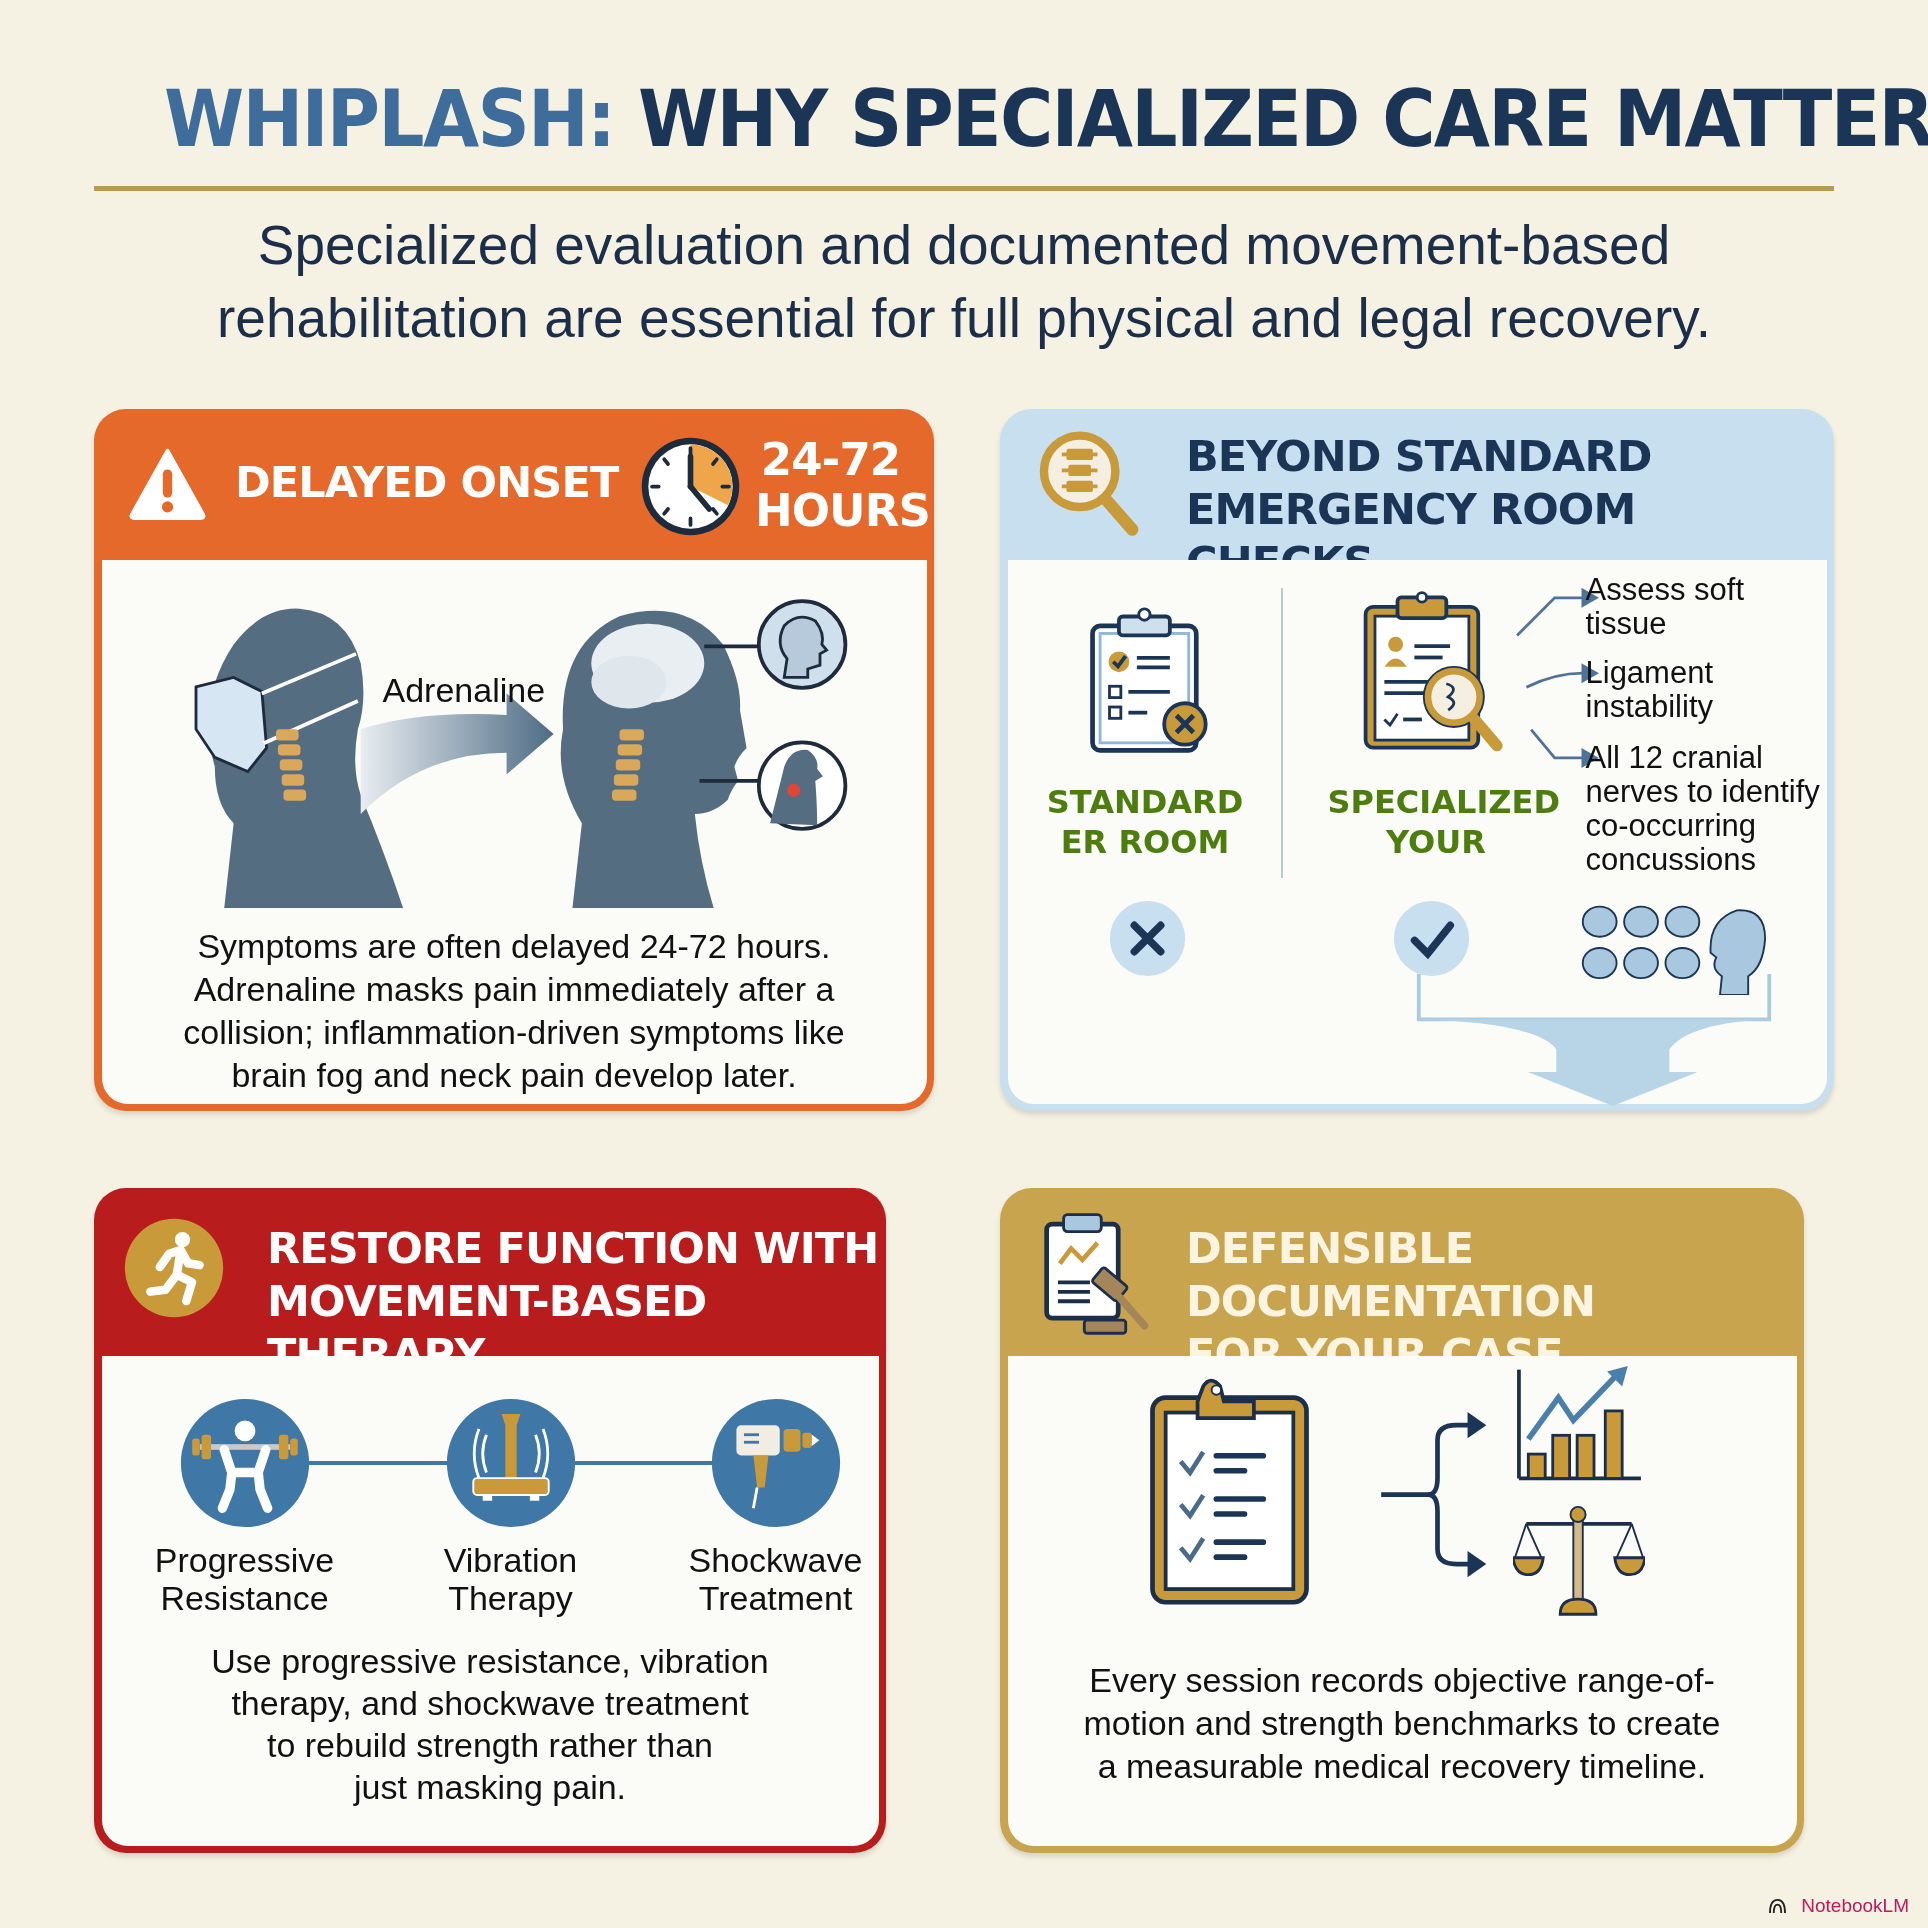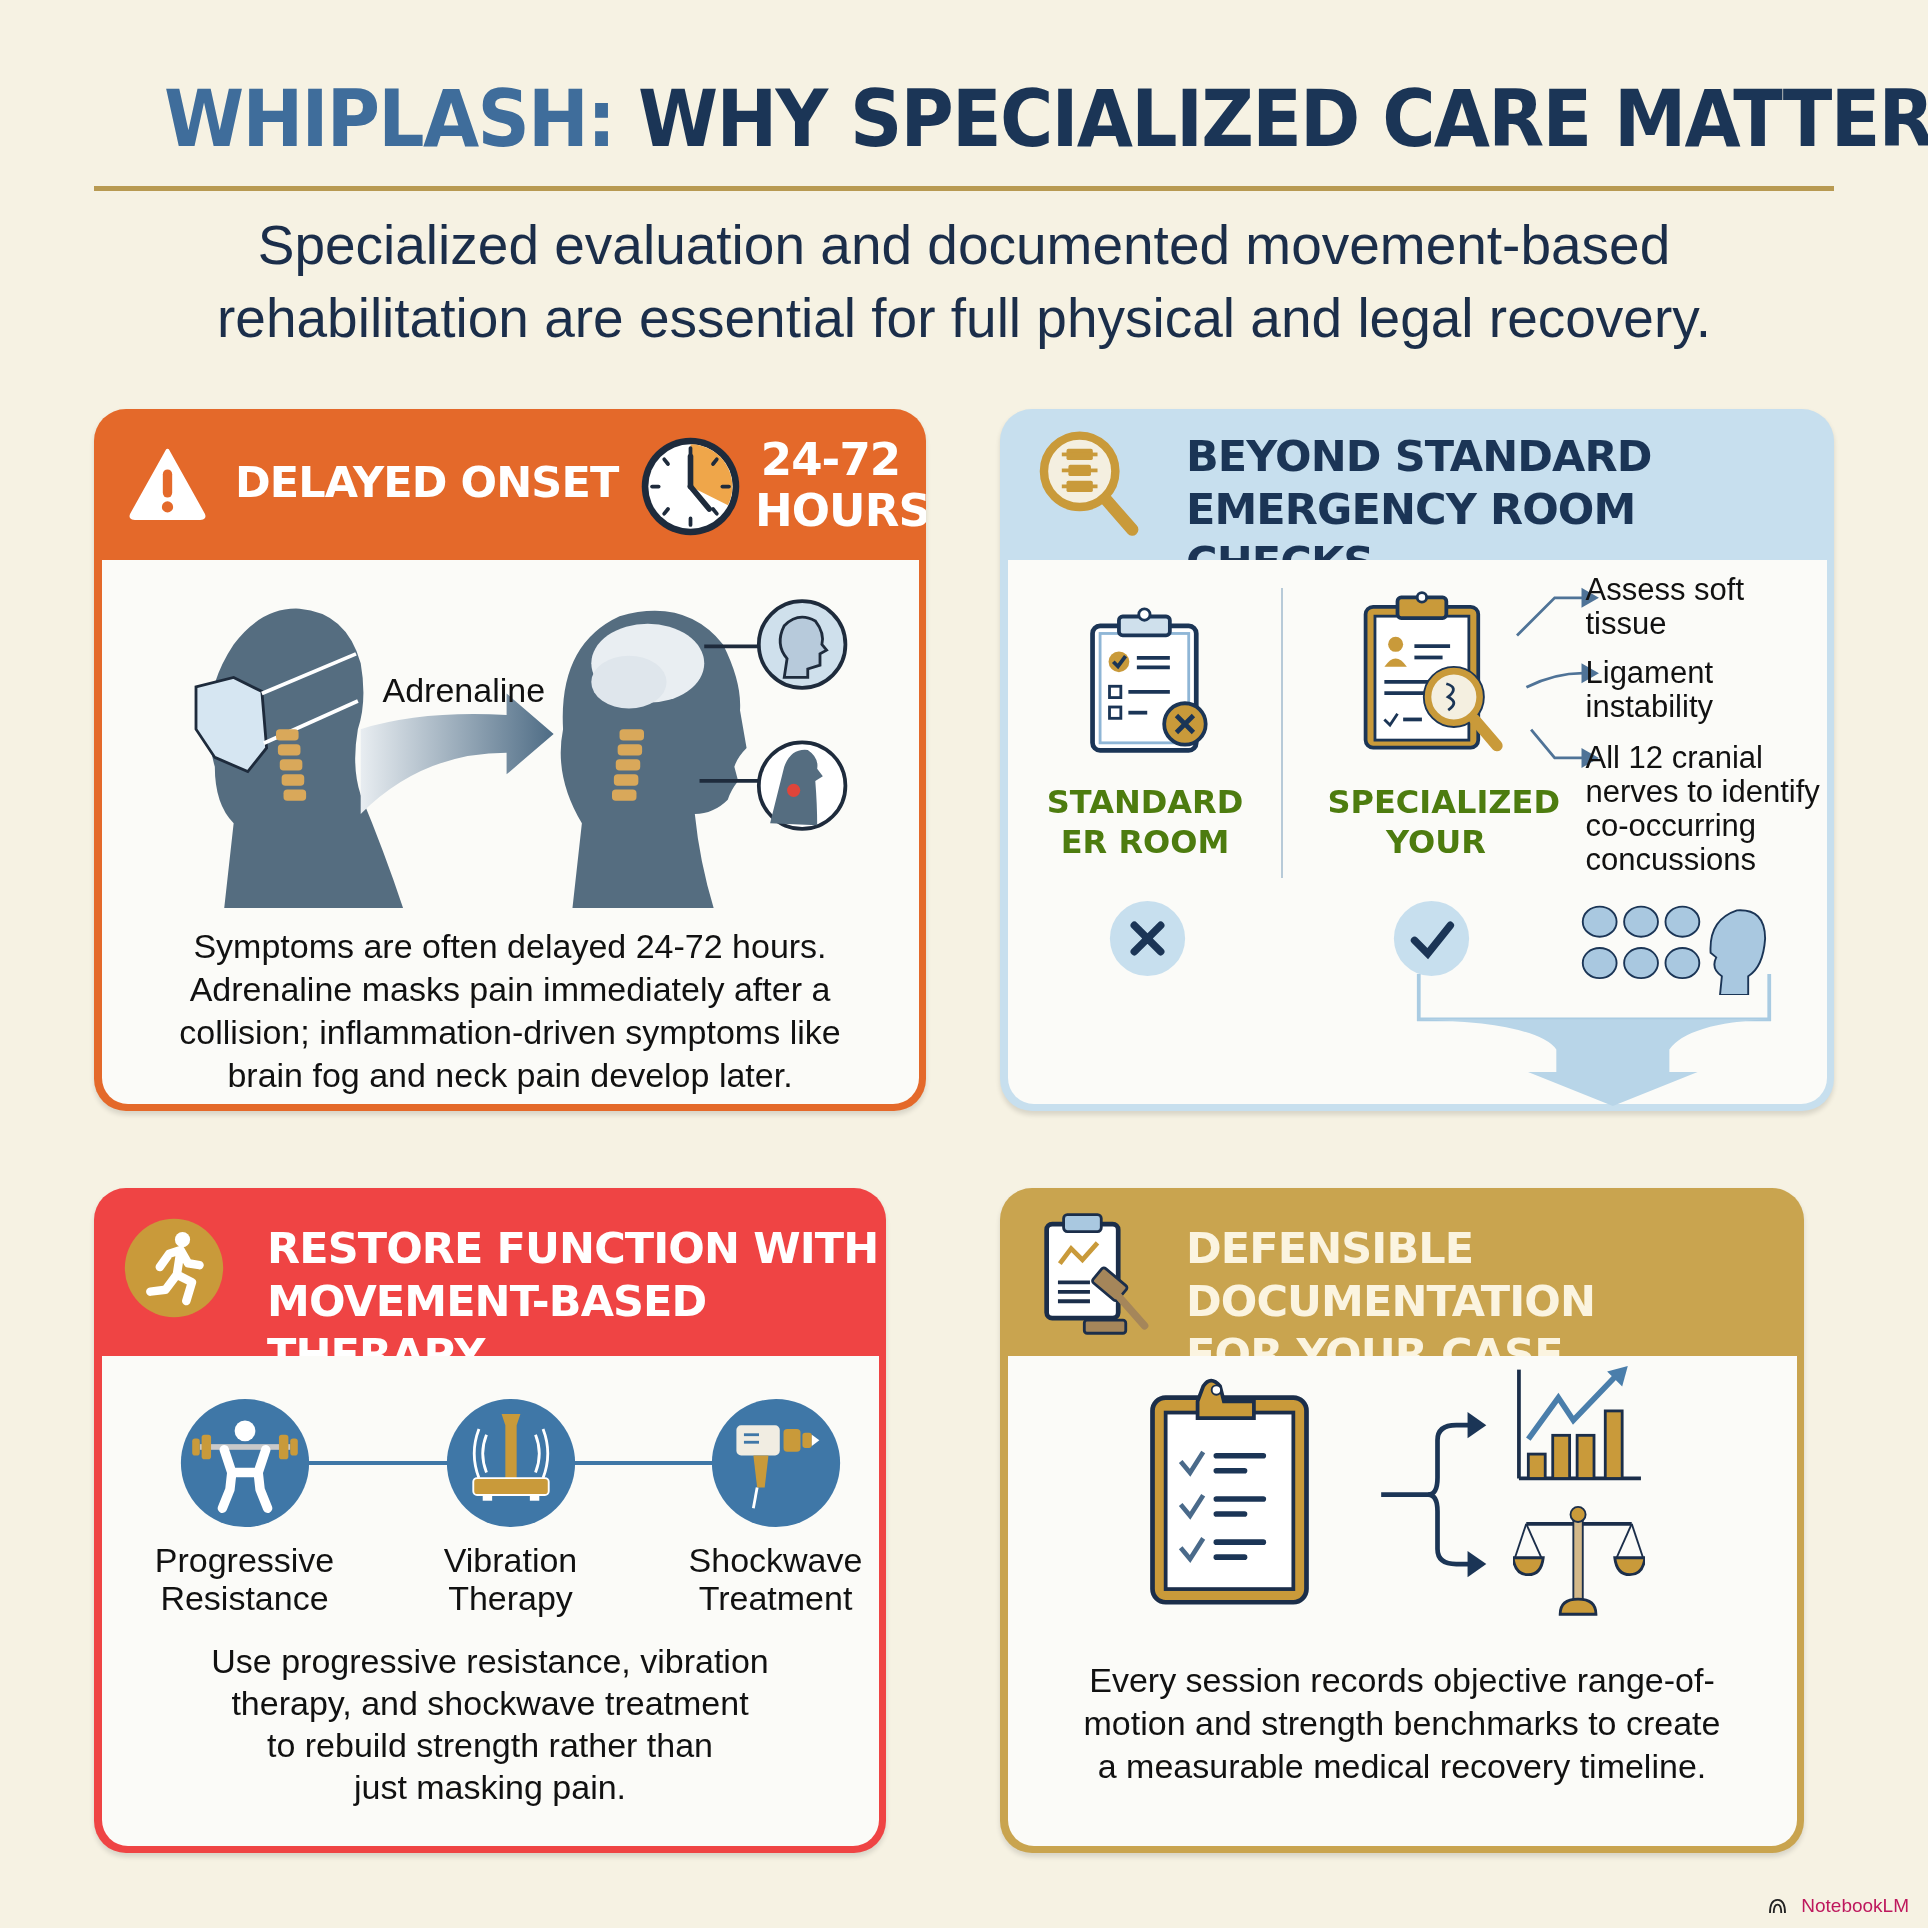--- a/index.html
+++ b/index.html
@@ -21,29 +21,29 @@
   .card {
     position:absolute; border-radius:32px; overflow:hidden; background:#fbfbf8;
     box-shadow:0 3.8px 5.6px rgba(0,0,0,0.12);
   }
   .card .head { position:absolute; left:0; top:0; right:0; }
   .card .body { position:absolute; left:7.5px; right:7.5px; bottom:7.5px; background:#fbfbf8; border-radius:0 0 26px 26px; }
   .head-text { position:absolute; font-family:"DejaVu Sans", sans-serif; font-weight:bold; font-size:43px; line-height:53px; letter-spacing:-0.9px; }
   .body-text { position:absolute; text-align:center; font-size:34px; line-height:43px; color:#111; }
 
   
-  #c1 { left:94px; top:409px; width:832px; height:702px; background:#e4692a; }
+  #c1 { left:94px; top:409px; width:832px; height:702px; background:#e4692a;padding-left:8px; }
   #c1 .head { height:149px; }
   #c1 .body { top:151px; }
   
   #c2 { left:1000px; top:409px; width:834px; height:702px; background:#c7dfee; }
   #c2 .head { height:149px; }
   #c2 .body { top:151px; }
   
-  #c3 { left:94px; top:1188px; width:792px; height:665px; background:#ef4444; }
+  #c3 { left:94px; top:1188px; width:792px; height:665px; background:#b91c1c; }
   #c3 .head { height:166px; }
   #c3 .body { top:168px; }
   
   #c4 { left:1000px; top:1188px; width:804px; height:665px; background:#c9a44f; }
   #c4 .head { height:166px; }
   #c4 .body { top:168px; }
 
   .lbl { position:absolute; text-align:center; font-family:"DejaVu Sans", sans-serif; font-weight:bold; font-size:32px; line-height:40px; color:#4d7c0f; }
   .therapy-lbl { position:absolute; text-align:center; font-size:34px; line-height:38px; color:#111; width:226px; }
   .bullet { position:absolute; font-size:31px; line-height:34px; color:#111; }

